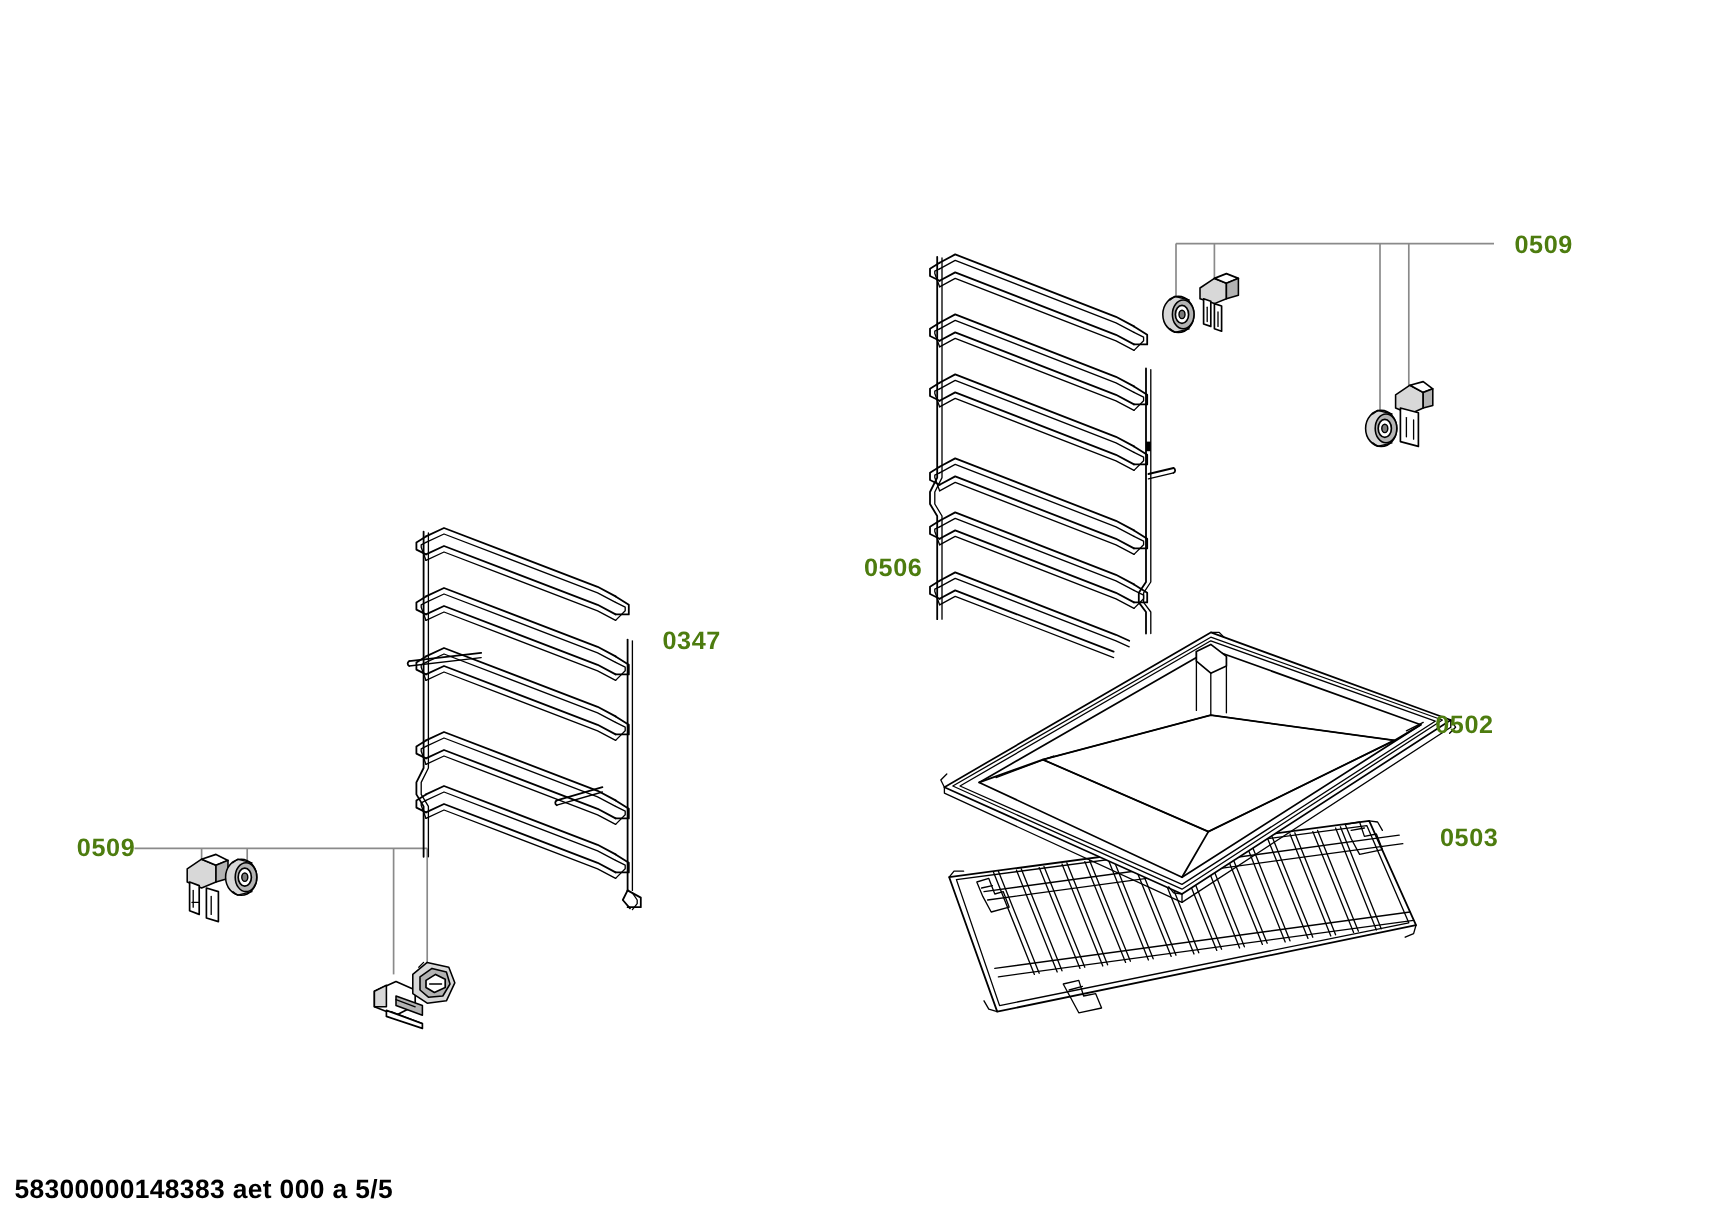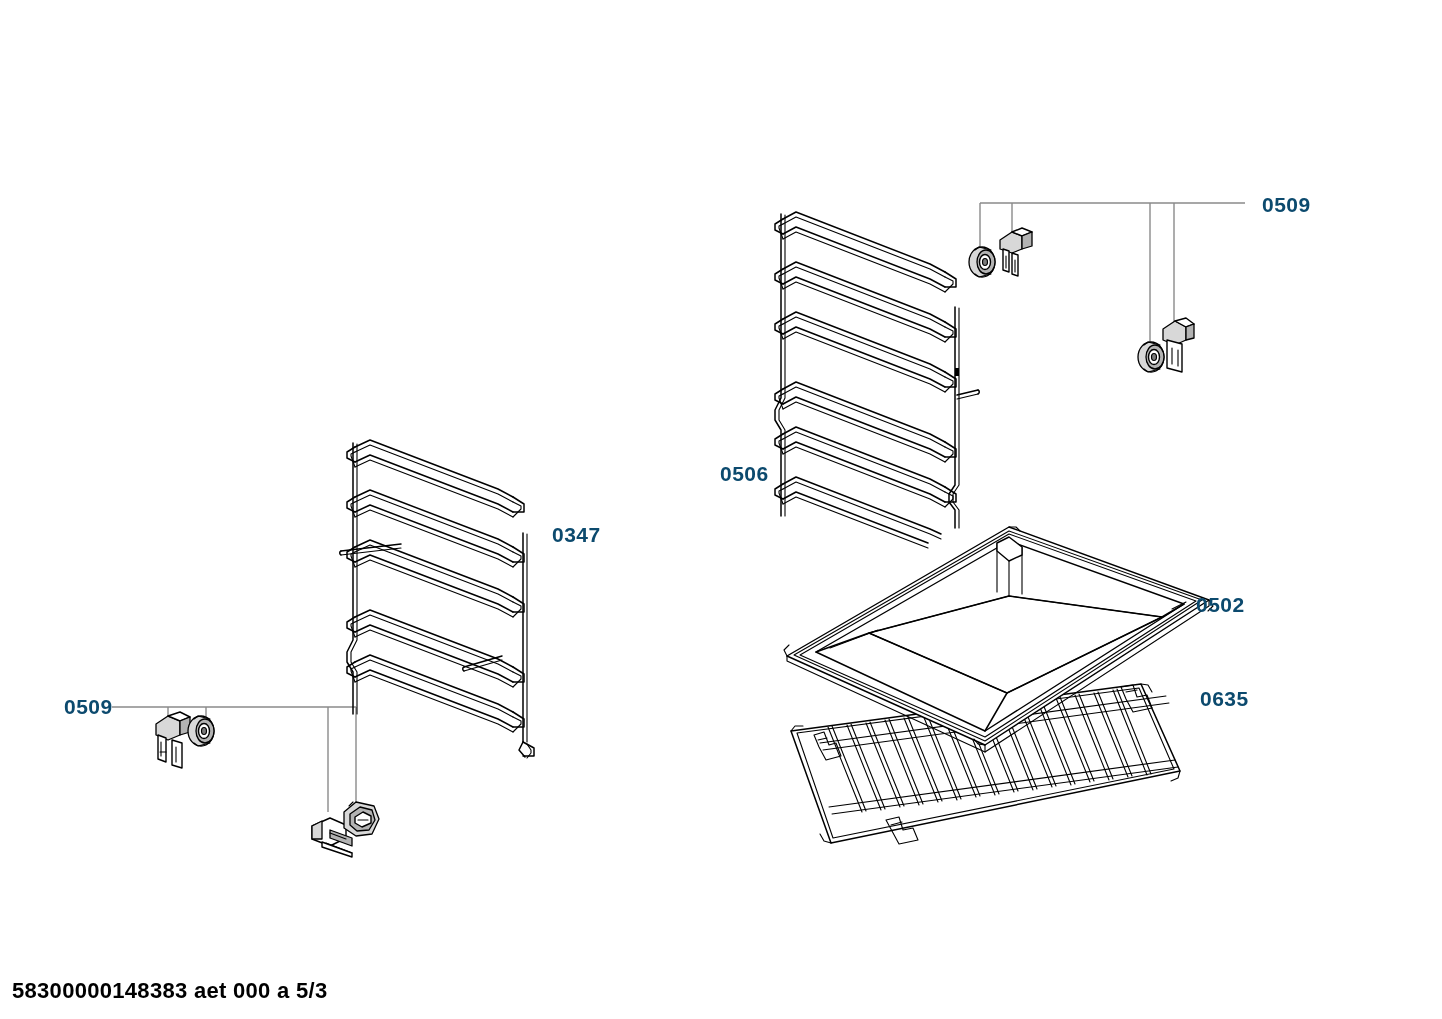--- a/index.html
+++ b/index.html
@@ -24,21 +24,21 @@
     top: 0;
     width: 1442px;
     height: 1019px;
     display: block;
   }
   .part-label {
     position: absolute;
     font-family: "Liberation Sans", "DejaVu Sans", sans-serif;
     font-size: 21px;
     font-weight: bold;
-    color: #0c4a6e;
+    color: #4d7c0f;
     letter-spacing: 0.5px;
     white-space: nowrap;
     line-height: 1;
   }
   #footer-code {
     position: absolute;
     left: 12px;
     top: 978px;
     font-family: "Liberation Sans", "DejaVu Sans", sans-serif;
     font-size: 22px;
@@ -398,21 +398,21 @@
     </g>
 
   </svg>
 
   <div class="part-label" style="left:552px; top:524px;">0347</div>
 
   <div class="part-label" style="left:720px; top:463px;text-align:center;">0506</div>
 
   <div class="part-label" style="left:1196px; top:594px;text-align:right;">0502</div>
 
-  <div class="part-label" style="left:1200px; top:688px;">0635</div>
+  <div class="part-label" style="left:1200px; top:688px;">0503</div>
 
   <div class="part-label" style="left:1262px; top:194px;">0509</div>
 
   <div class="part-label" style="left:64px; top:696px;">0509</div>
 
-  <div id="footer-code">58300000148383 aet 000 a 5/3</div>
+  <div id="footer-code">58300000148383 aet 000 a 5/5</div>
 
 </div>
 
 </body></html>

